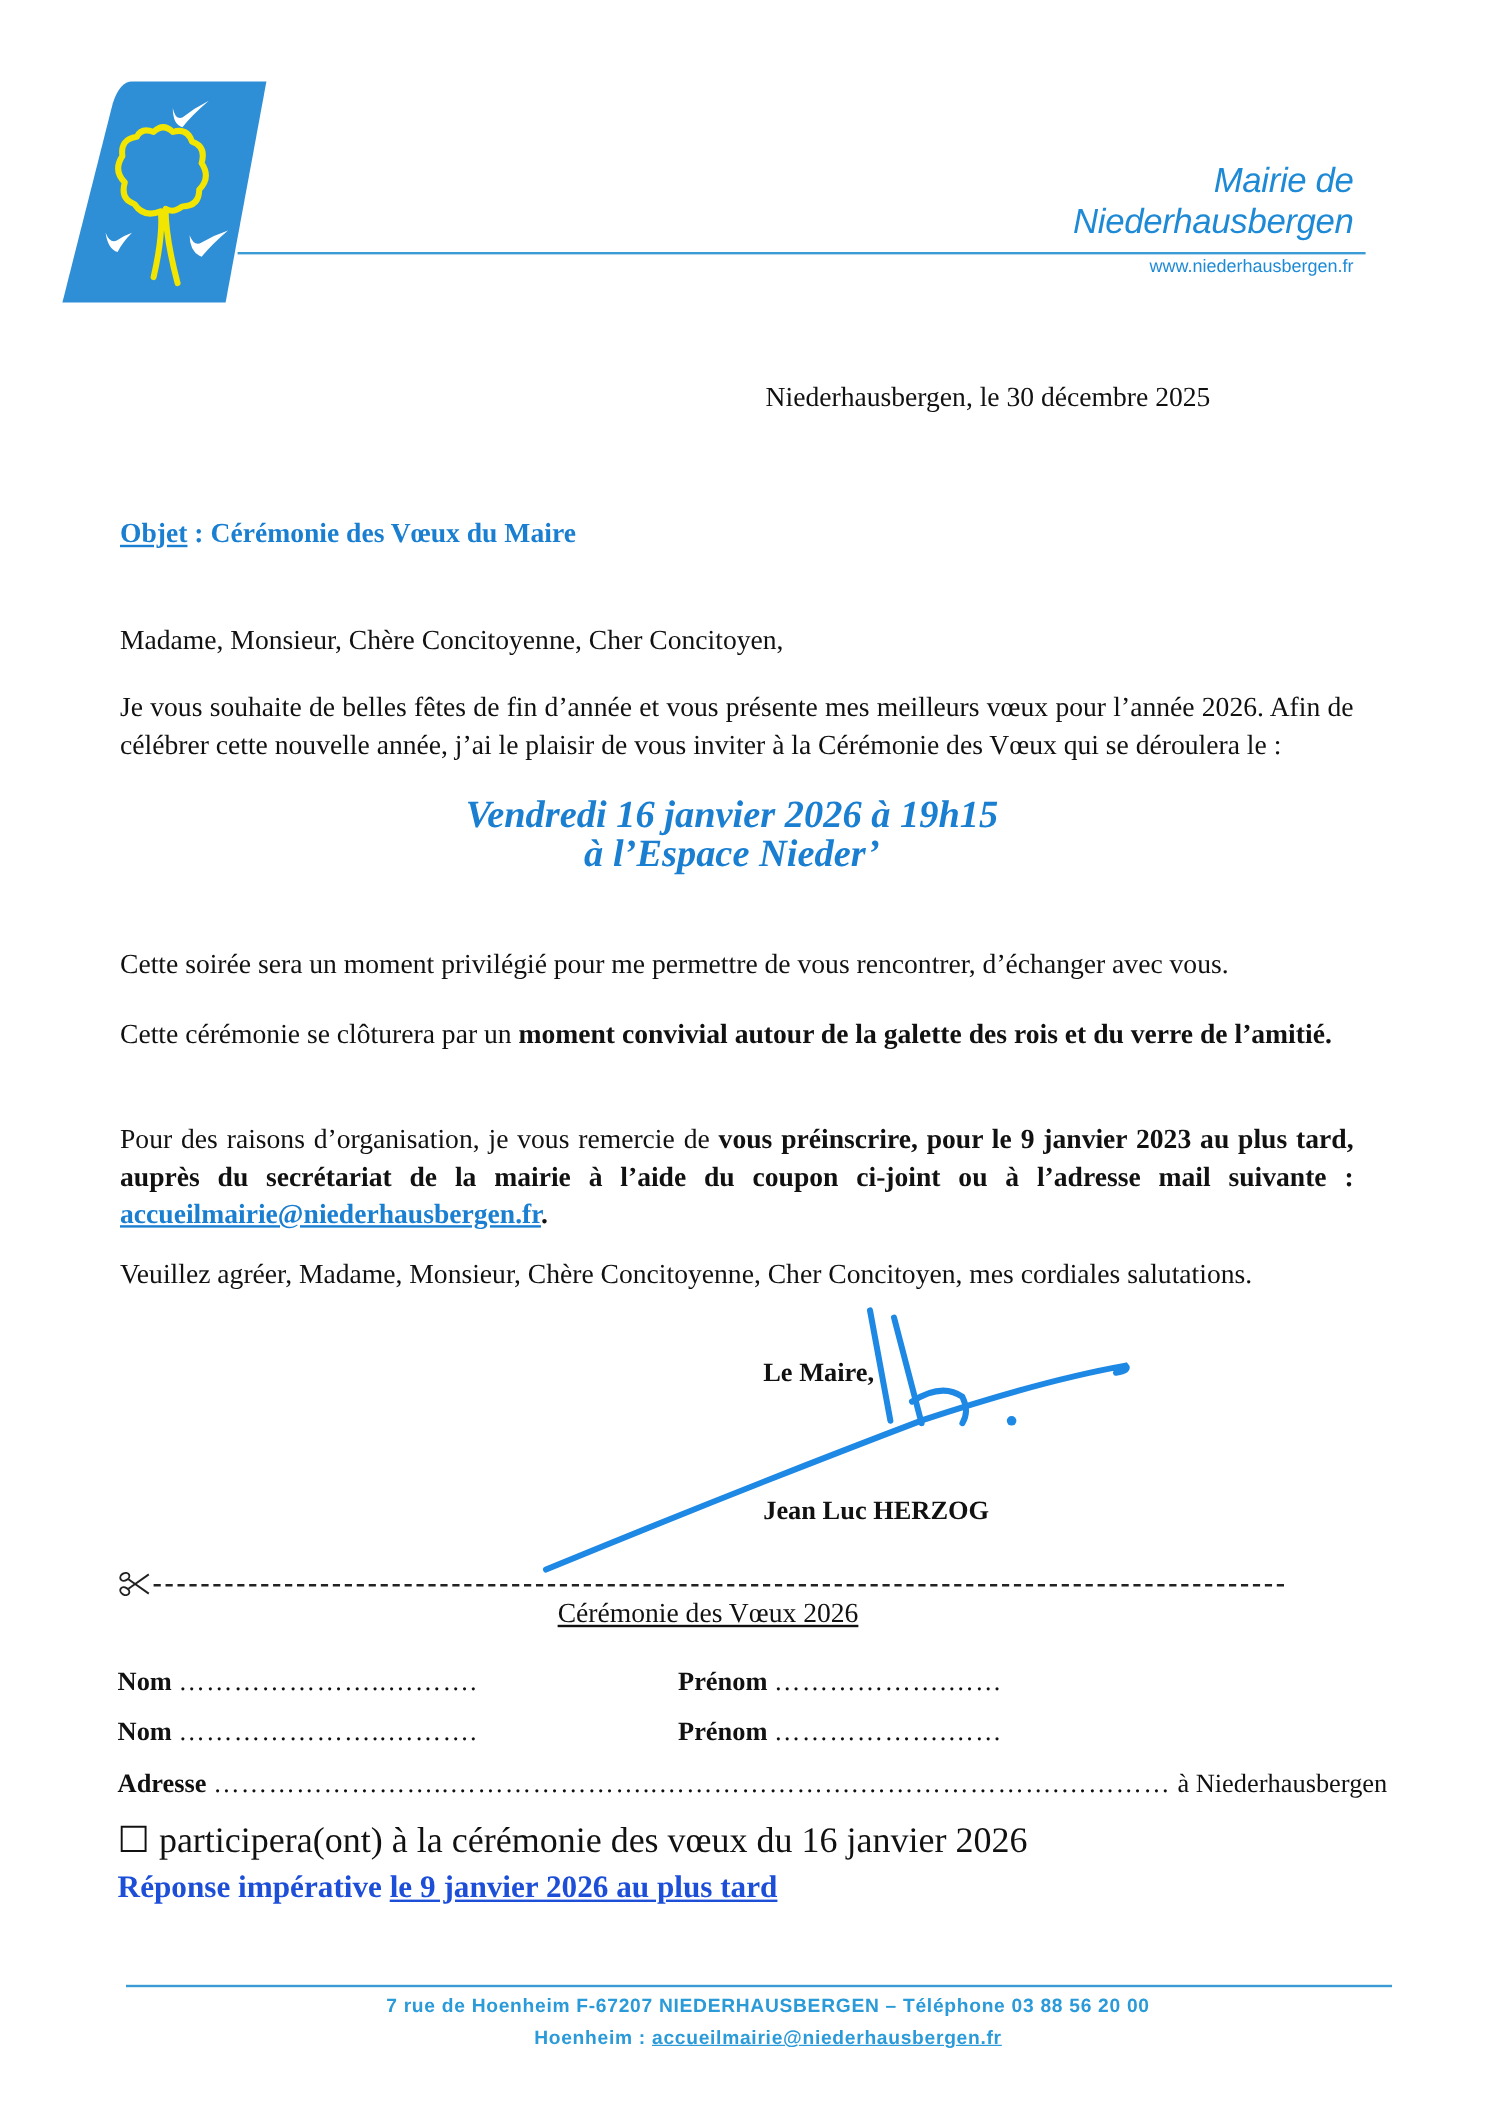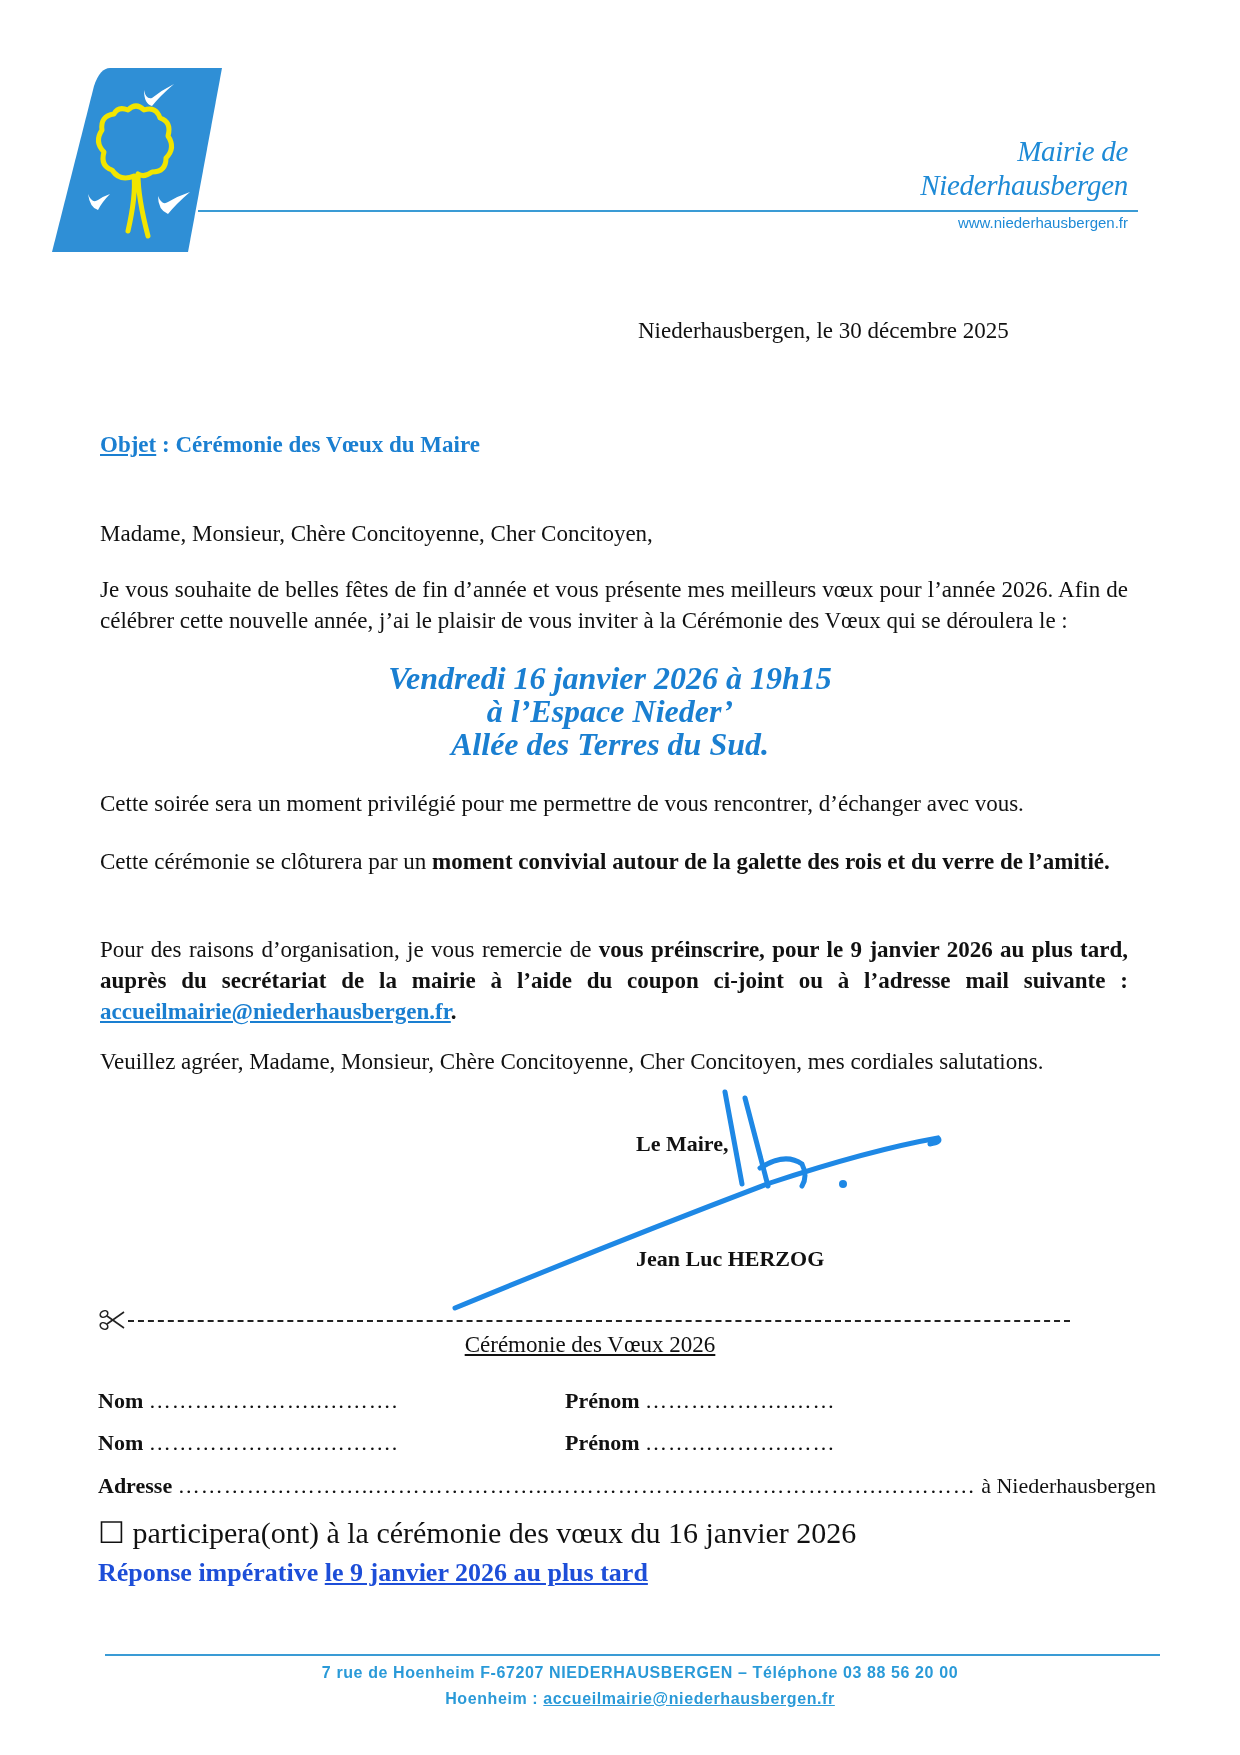--- a/index.html
+++ b/index.html
@@ -1,19 +1,19 @@
 <!DOCTYPE html>
 <html><head>
 <meta charset="utf-8">
 <style>
   html, body { margin:0; padding:0; }
   body { width:1240px; height:1755px; background:#ffffff; position:relative; overflow:hidden; font-family:"Liberation Serif", serif; color:#111; }
   .abs { position:absolute; }
   .logo { left:48px; top:66px; width:180px; height:188px; }
-  .hdr-title { right:112px; top:134px; font-family:Liberation Serif, serif; font-style:italic; color:#1e8ad6; font-size:29px; line-height:34px; text-align:right; letter-spacing:-0.3px; }
+  .hdr-title { right:112px; top:134px; font-family:Liberation Sans, sans-serif; font-style:italic; color:#1e8ad6; font-size:29px; line-height:34px; text-align:right; letter-spacing:-0.3px; }
   .hdr-line { left:198px; top:210px; width:940px; height:2px; background:#3a9bd5; }
   .hdr-url { right:112px; top:214px; font-family:"Liberation Sans", sans-serif; color:#1e8ad6; font-size:15px; }
   .date { left:638px; top:318px; font-size:23px; }
   .objet { left:100px; top:432px; font-size:23px; font-weight:bold; color:#1a7fd1; }
   .objet .u { text-decoration:underline; }
   .p { left:100px; width:1028px; font-size:23px; line-height:31px; text-align:justify; }
   .event { left:300px; width:620px; top:662px; text-align:center; font-size:32px; line-height:33px; font-weight:bold; font-style:italic; color:#1a7fd1; }
   .link { color:#1a7fd1; text-decoration:underline; }
   .sig-label { left:636px; font-size:22px; font-weight:bold; }
   .sig { left:440px; top:1080px; width:540px; height:240px; }
@@ -51,31 +51,30 @@
 <div class="abs objet">
   <span class="u">Objet</span><span> : </span><span>Cérémonie des Vœux du Maire</span>
 </div>
 
 <div class="abs p" style="top:518px;">Madame, Monsieur, Chère Concitoyenne, Cher Concitoyen,</div>
 <div class="abs p" style="top:574px;">Je vous souhaite de belles fêtes de fin d’année et vous présente mes meilleurs vœux pour l’année 2026. Afin de célébrer cette nouvelle année, j’ai le plaisir de vous inviter à la Cérémonie des Vœux qui se déroulera le :</div>
 
 <div class="abs event">
   <div>Vendredi 16 janvier 2026 à 19h15</div>
   <div>à l’Espace Nieder’</div>
-  <div>Allée des Terres du Sud.</div>
 </div>
 
 <div class="abs p" style="top:788px;">Cette soirée sera un moment privilégié pour me permettre de vous rencontrer, d’échanger avec vous.</div>
 
 <div class="abs p" style="top:846px;">
   <span>Cette cérémonie se clôturera par un </span><b>moment convivial autour de la galette des rois et du verre de l’amitié.</b>
 </div>
 
 <div class="abs p" style="top:934px;">
-  <span>Pour des raisons d’organisation, je vous remercie de </span><b>vous préinscrire, pour le 9 janvier 2026 au plus tard, auprès du secrétariat de la mairie à l’aide du coupon ci-joint ou à l’adresse mail suivante : </b><a class="link" style="font-weight:bold;">accueilmairie@niederhausbergen.fr</a><b>.</b>
+  <span>Pour des raisons d’organisation, je vous remercie de </span><b>vous préinscrire, pour le 9 janvier 2023 au plus tard, auprès du secrétariat de la mairie à l’aide du coupon ci-joint ou à l’adresse mail suivante : </b><a class="link" style="font-weight:bold;">accueilmairie@niederhausbergen.fr</a><b>.</b>
 </div>
 
 <div class="abs p" style="top:1046px;">Veuillez agréer, Madame, Monsieur, Chère Concitoyenne, Cher Concitoyen, mes cordiales salutations.</div>
 
 <div class="abs sig-label" style="top:1131px;">Le Maire,</div>
 <svg class="abs sig" viewBox="0 0 540 240">
   <g fill="none" stroke="#1e88e5" stroke-linecap="round" stroke-width="5">
     <path d="M15 228 Q180 160 330 103 Q430 70 498 58 Q502 62 490 64"></path>
     <path d="M285 12 L302 104"></path>
     <path d="M305 18 L328 106"></path>

